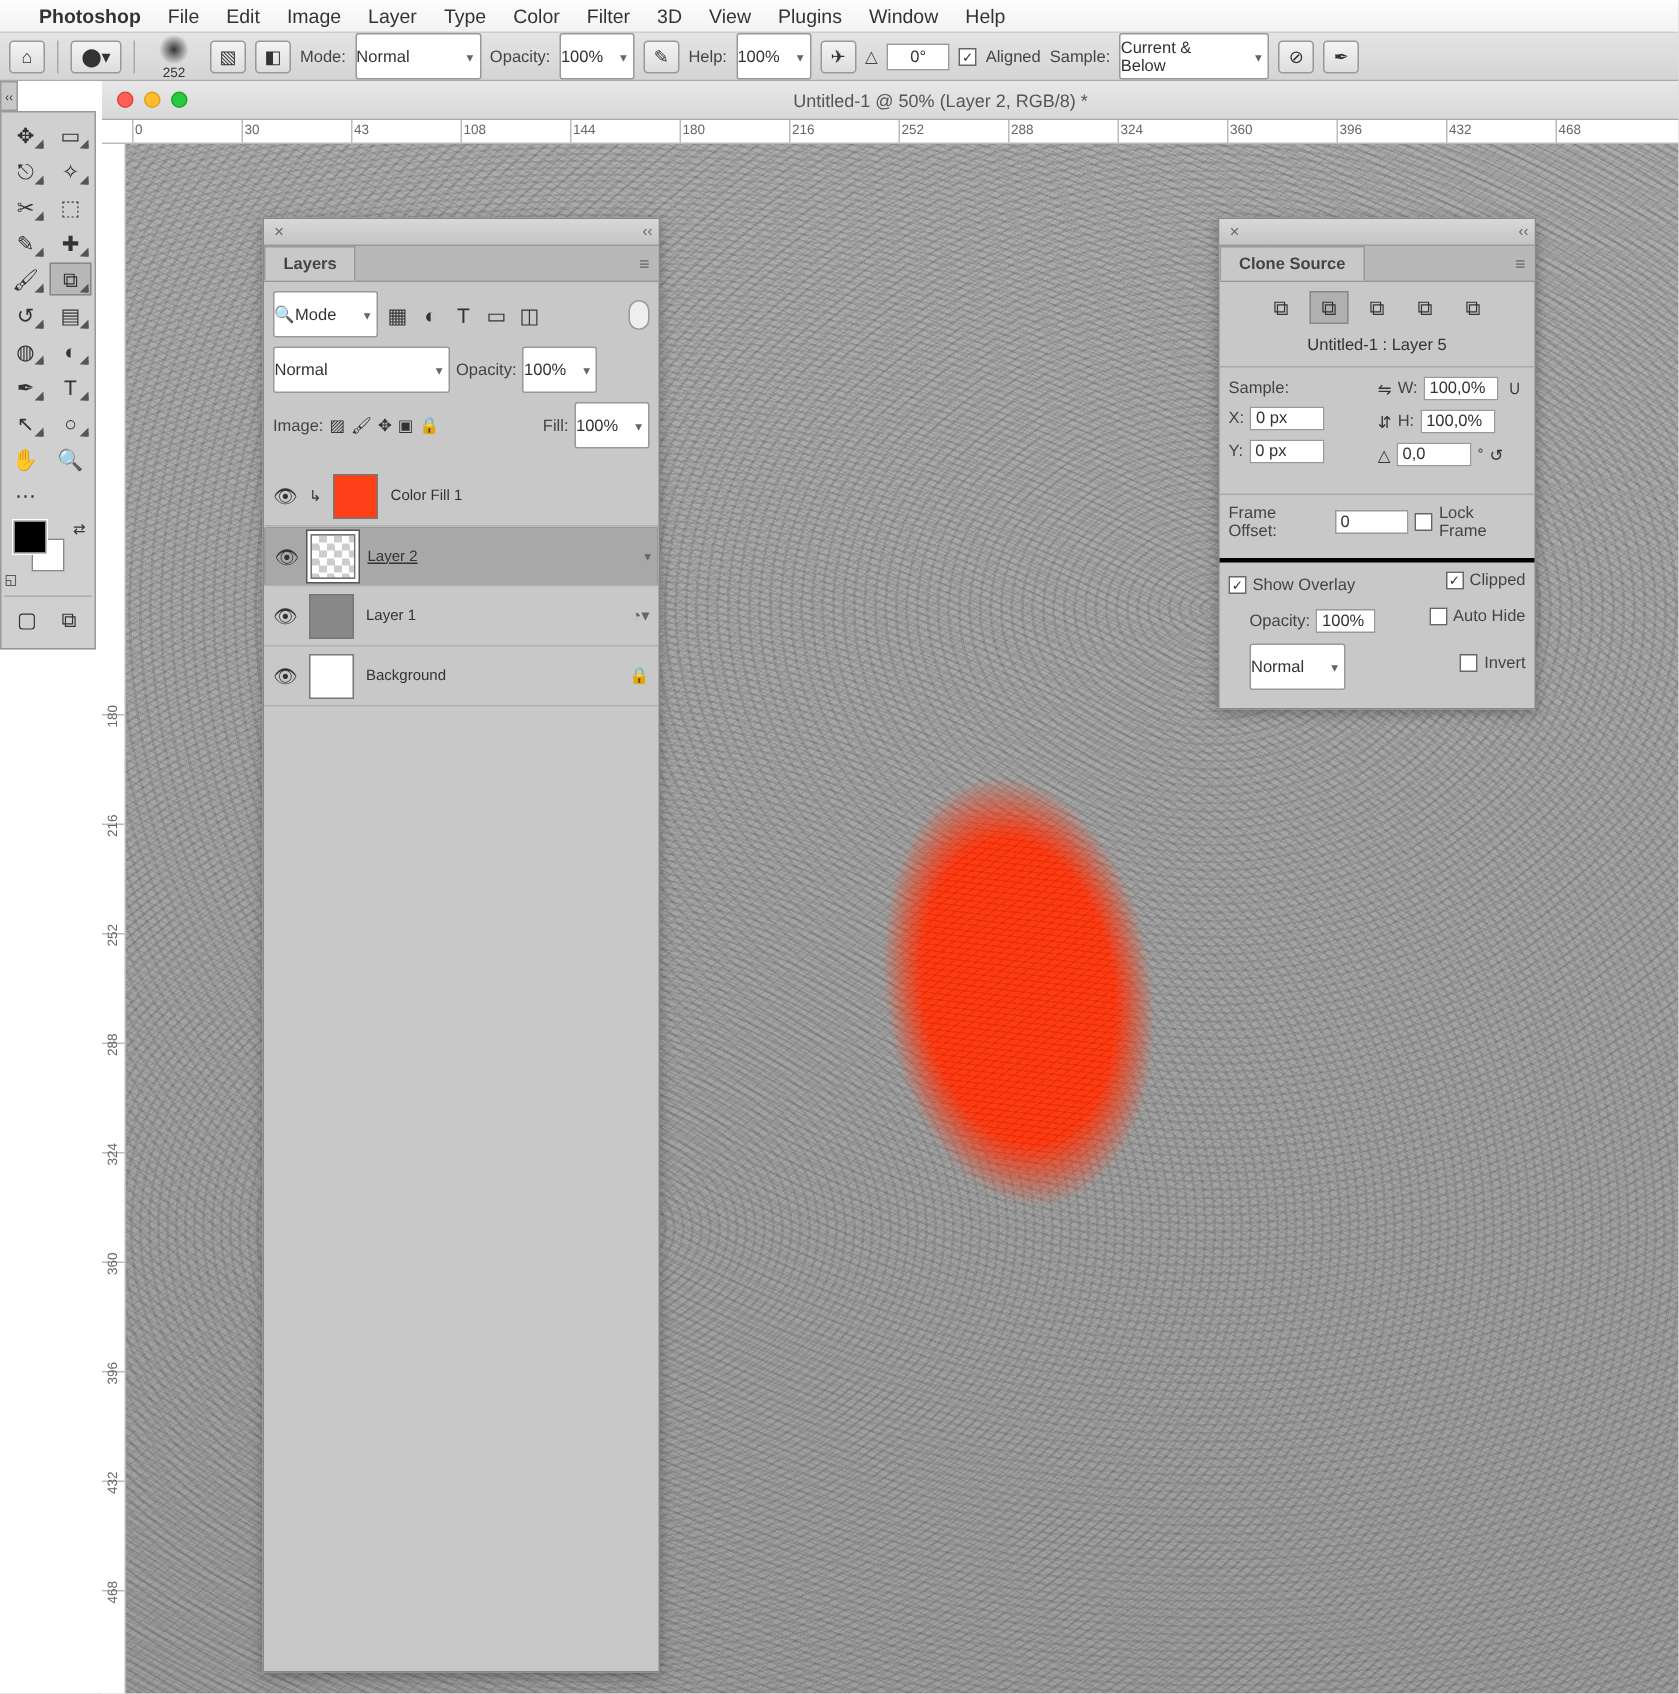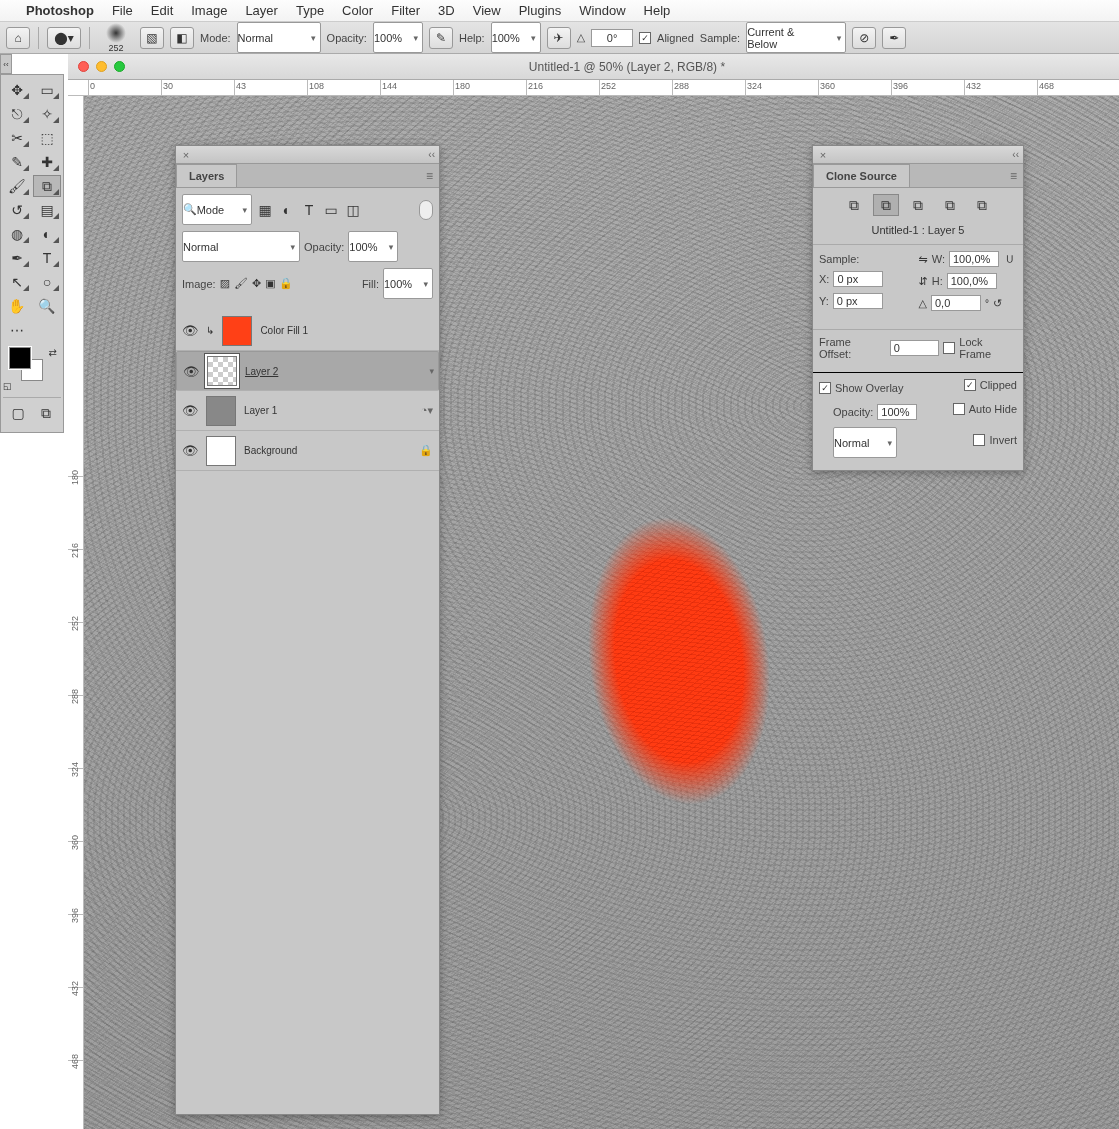--- a/index.html
+++ b/index.html
@@ -400,21 +400,21 @@
   <div class="panel-body" style="border-top:1px solid #aaa">
     <div class="row">
         <span class="lbl">Frame Offset:</span>
         <div class="field">
           <span>0</span>
         </div>
         <div class="cb" style="margin-left:auto"></div>
         <span class="lbl">Lock Frame</span>
       </div>
   </div>
-  <div class="panel-body" style="border-top:1px solid #000000">
+  <div class="panel-body" style="border-top:3px solid #000000">
     <div class="row">
         <div class="cb on"></div>
         <span class="lbl">Show Overlay</span>
       <div style="margin-left:auto">
           <div class="row">
             <div class="cb on"></div>
             <span class="lbl">Clipped</span>
           </div>
         </div>
       </div>

